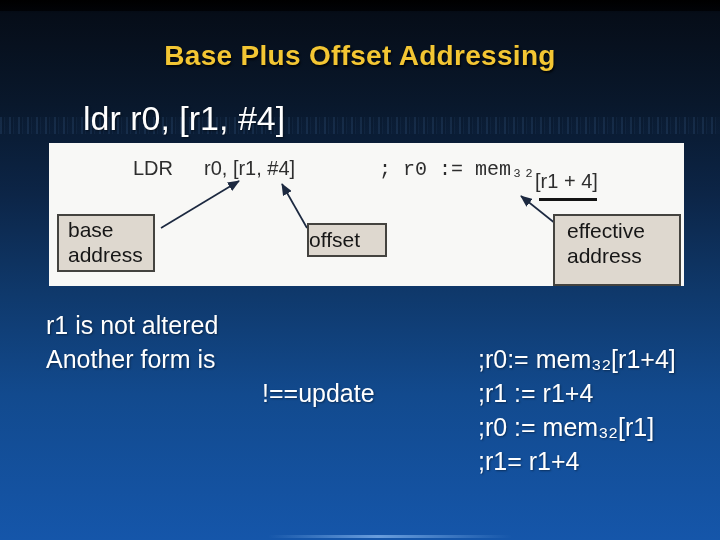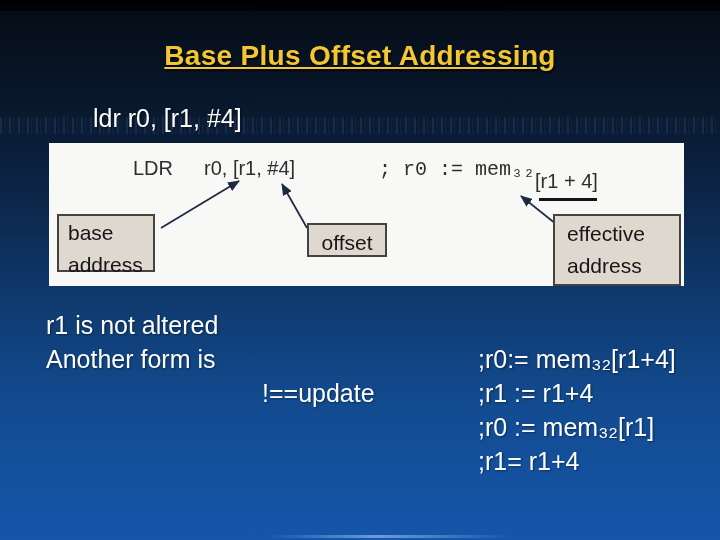--- a/index.html
+++ b/index.html
@@ -16,32 +16,31 @@
   }
   .top-bar{
     position:absolute;left:0;top:0;width:720px;height:11px;
     background:linear-gradient(180deg,#000 0,#010307 11px);
   }
   .title{
     position:absolute;left:0;top:40px;width:720px;margin:0;
     text-align:center;font-size:28px;font-weight:bold;
     color:#f3c633;letter-spacing:0.3px;
     text-shadow:1px 2px 2px rgba(0,0,0,0.75);
-    text-decoration:underline;
   }
   .texture-band{
     position:absolute;left:0;top:117px;width:720px;height:17px;
     background:repeating-linear-gradient(90deg,
       rgba(96,146,205,0.28) 0 2px, rgba(10,26,48,0.45) 2px 4px,
       rgba(96,146,205,0.14) 4px 5px, rgba(30,60,100,0.10) 5px 9px);
     opacity:.5;
   }
   .intro-code{
-    position:absolute;left:93px;top:103px;
-    font-size:25px;line-height:30px;color:#ffffff;
+    position:absolute;left:83px;top:103px;
+    font-size:34px;line-height:30px;color:#ffffff;
     text-shadow:1px 1px 2px rgba(0,0,0,0.45);
     white-space:nowrap;z-index:2;
   }
   
   .diagram{
     position:absolute;left:49px;top:143px;width:635px;height:143px;
     background:#f8f8f6;z-index:2;
   }
   .instr span{position:absolute;top:13px;font-size:20px;line-height:24px;
     color:#2e2e2e;white-space:nowrap;}
@@ -51,24 +50,24 @@
   .comment .inner{position:static;font-family:Liberation Mono, monospace;}
   .ea{position:relative;display:inline-block;}
   .ea::after{
     content:"";position:absolute;left:4px;right:1px;bottom:-8px;height:3px;
     background:#141414;
   }
   .arrows{position:absolute;left:0;top:0;width:635px;height:143px;}
   .dlabel{
     position:absolute;box-sizing:border-box;
     background:#ded8cf;border:2px solid #44433f;
-    color:#161616;font-size:21px;line-height:32px;
+    color:#161616;font-size:21px;line-height:25px;
   }
   .dlabel.base{left:8px;top:71px;width:98px;height:58px;padding:1px 4px 0 9px;}
-  .dlabel.offset{left:258px;top:80px;width:80px;height:34px;text-align:center;padding:2px 0;}
+  .dlabel.offset{left:258px;top:80px;width:80px;height:34px;text-align:left;padding:2px 0;}
   .dlabel.effective{left:504px;top:71px;width:128px;height:72px;padding:2px 4px 0 12px;}
   
   .notes{position:absolute;left:0;top:308px;width:720px;z-index:2;margin-left:16px;}
   .nrow{position:relative;height:34px;}
   .nrow span{
     position:absolute;top:0;font-size:25px;line-height:34px;color:#ffffff;
     white-space:nowrap;text-shadow:1px 1px 2px rgba(0,0,0,0.4);
   }
   .c1{left:30px;}
   .c2{left:246px;}

